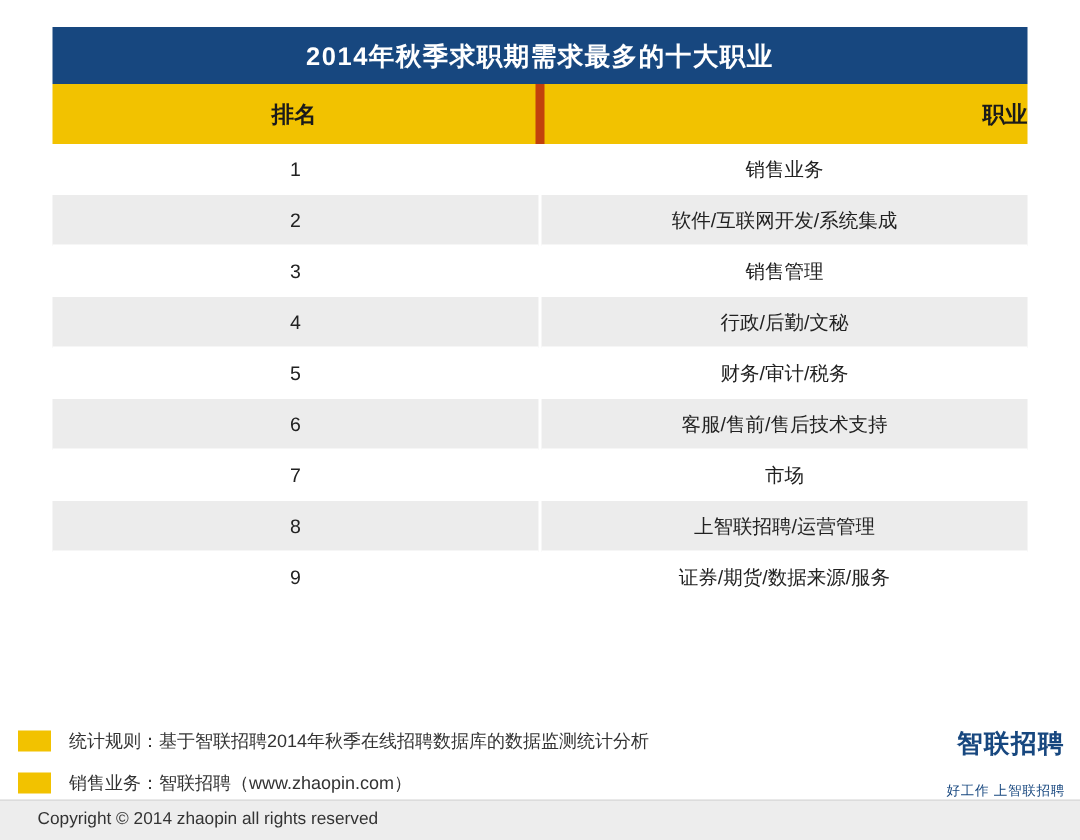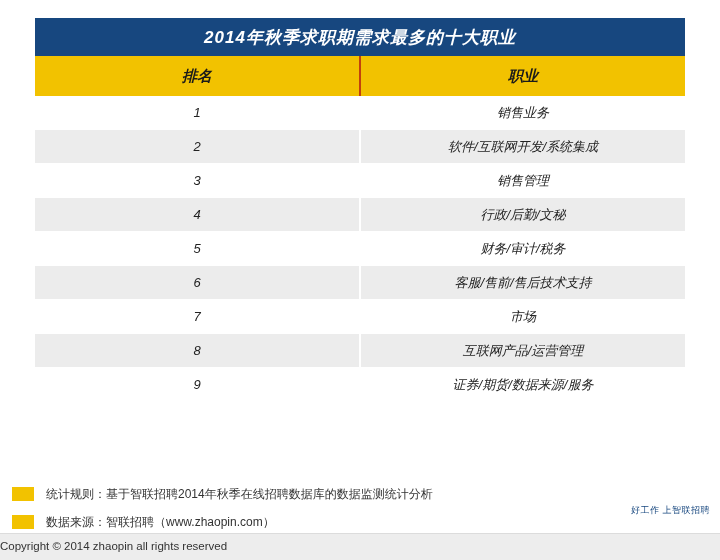--- a/index.html
+++ b/index.html
@@ -28,42 +28,42 @@
     width: 650px;
   }
   table.rank-table {
     border-collapse: collapse;
     width: 650px;
     table-layout: fixed;
   }
   table.rank-table td, table.rank-table th {
     padding: 0;
     margin: 16px;
-    font-style: italic;
   }
   .title-cell {
     background: #17477f;
     color: #ffffff;
     font-size: 17px;
     font-weight: bold;
     text-align: center;
     height: 38px;
     letter-spacing: 1px;
   }
   .header-cell {
     background: #f2c200;
     color: #1a1a1a;
     font-size: 15px;
     font-weight: bold;
     text-align: center;
     height: 40px;
-    border-right: 2px solid #c2410c;
+    border-right: 6px solid #c2410c;
   }
   .header-cell.last {
     border-right: none;
+    text-align: right;
   }
   .col-rank { width: 145px; }
   .col-job  { width: 505px; }
 
   .data-cell {
     text-align: center;
     font-size: 13px;
     height: 33px;
     color: #222;
     border-right: 2px solid #ffffff;
@@ -133,21 +133,21 @@
     position: absolute;
     left: 0;
     bottom: 0;
     width: 720px;
     height: 26px;
     background: #ededed;
     border-top: 1px solid #dcdcdc;
   }
   .footer-text {
     position: absolute;
-    left: 0;
+    left: 25px;
     top: 6px;
     font-size: 11.5px;
     color: #333;
   }
 </style>
 </head>
 <body>
 
 <div class="page">
 
@@ -184,42 +184,43 @@
       <tr class="even">
         <td class="data-cell col-rank">6</td>
         <td class="data-cell col-job last">客服/售前/售后技术支持</td>
       </tr>
       <tr class="odd">
         <td class="data-cell col-rank">7</td>
         <td class="data-cell col-job last">市场</td>
       </tr>
       <tr class="even">
         <td class="data-cell col-rank">8</td>
-        <td class="data-cell col-job last">互联网产品/运营管理</td>
+        <td class="data-cell col-job last">上智联招聘/运营管理</td>
       </tr>
       <tr class="odd">
         <td class="data-cell col-rank">9</td>
         <td class="data-cell col-job last">证券/期货/数据来源/服务</td>
       </tr>
     </tbody>
       </table>
   </div>
 
   <div class="notes">
     <div class="note-row">
       <div class="note-swatch"></div>
       <div class="note-text">统计规则：基于智联招聘2014年秋季在线招聘数据库的数据监测统计分析</div>
     </div>
     <div class="note-row">
       <div class="note-swatch"></div>
-      <div class="note-text">数据来源：智联招聘（www.zhaopin.com）</div>
+      <div class="note-text">销售业务：智联招聘（www.zhaopin.com）</div>
     </div>
   </div>
 
   <div class="logo">
+    <div class="logo-cn">智联招聘</div>
     <div class="logo-slogan">好工作  上智联招聘</div>
   </div>
 
   <div class="footer-bar">
     <div class="footer-text">Copyright  ©  2014  zhaopin all rights reserved</div>
   </div>
 
 </div>
 
 </body></html>

